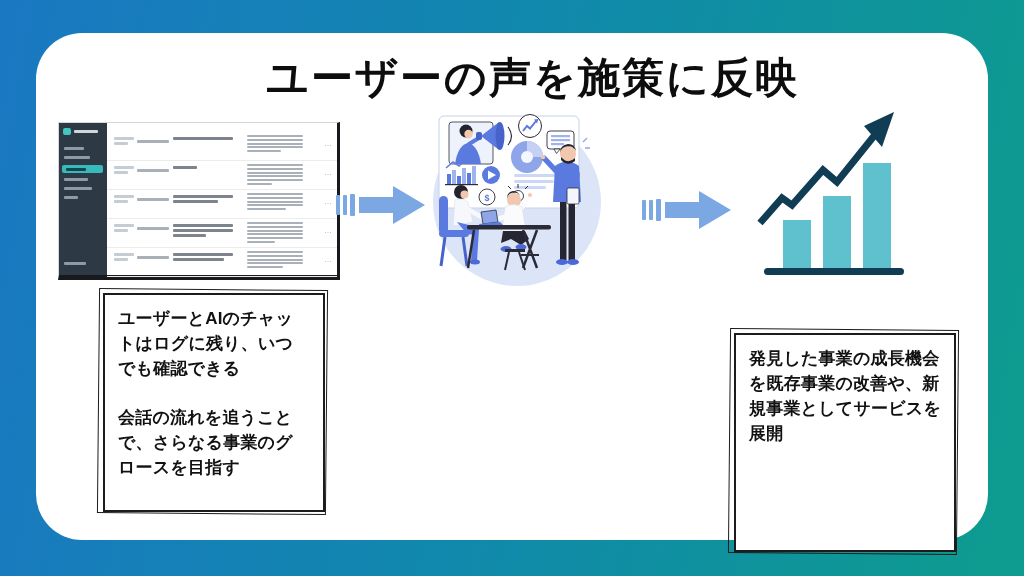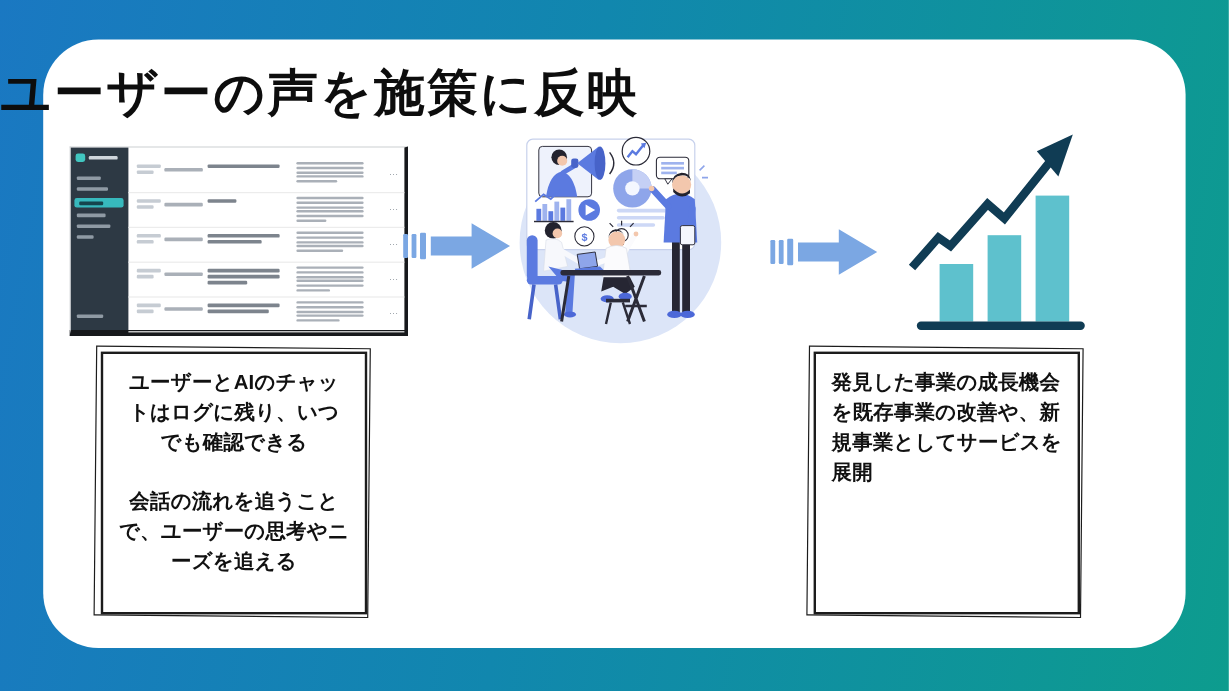--- a/index.html
+++ b/index.html
@@ -5,22 +5,22 @@
   * { margin:0; padding:0; box-sizing:border-box; }
   html,body { width:1024px; height:576px; }
   body { font-family:"Liberation Sans","DejaVu Sans",sans-serif; }
 
   .stage{ position:relative; width:1024px; height:576px; overflow:hidden;
           background:linear-gradient(100deg,#1a78c2 0%,#1187ae 45%,#0d9c8e 100%); }
 
   .card{ position:absolute; left:36px; top:33px; width:952px; height:507px;
          background:#ffffff; border-radius:46px; }
 
-  .title{ position:absolute; left:0; right:0; top:50px; 
-          font-size:42px; font-weight:900; color:#0d0d0d; letter-spacing:2px; }
+  .title{ position:absolute; left:0; right:0; top:50px; text-align:center;
+          font-size:42px; font-weight:900; color:#0d0d0d; letter-spacing:2px;padding-left:41px; }
 
   
   .ss{ position:absolute; left:58px; top:122px; width:282px; height:158px;
        background:#fff; border-top:1px solid #d4d7da; border-left:1px solid #d4d7da;
        border-right:3px solid #17191c; border-bottom:5px solid #17191c; }
   .ss-side{ position:absolute; left:0; top:0; bottom:0; width:48px; background:#2d3944; }
   .ss-logo{ position:absolute; left:4px; top:5px; display:flex; align-items:center; gap:3px; }
   .ss-logo .dot{ width:8px; height:7px; border-radius:2px; background:#41c6c0; }
   .ss-logo .bar{ width:24px; height:3px; border-radius:1px; background:#cfd6dc; }
   .ss-nav{ position:absolute; left:5px; top:24px; right:4px; }
@@ -50,21 +50,21 @@
 
   
   .illu{ position:absolute; left:417px; top:104px; width:200px; height:184px; }
   .growth{ position:absolute; left:742px; top:110px; width:190px; height:172px; }
 
   
   .note{ position:absolute; top:293px; width:222px; height:219px;
          border:2px solid #1c1c1c; background:#fff; padding:11px 13px; }
   .note::before{ content:""; position:absolute; inset:-6px -4px -4px -7px;
                  border:1.5px solid #1c1c1c; transform:rotate(0.55deg); pointer-events:none; }
-  .note.n1{ left:84px;text-align:center; } .note.n2{ left:405px; } .note.n3{ left:678px; }
+  .note.n1{ left:103px; } .note.n2{ left:405px; } .note.n3{ left:734px;margin-top:40px; }
   .note p{ font-size:17px; font-weight:700; line-height:25px; color:#111;
            letter-spacing:0.2px; }
   .note p + p{ margin-top:24px; }
 </style>
 </head>
 <body>
 
 <div class="stage">
   <div class="card"></div>
 
@@ -352,18 +352,18 @@
     </g>
     <rect x="22" y="158" width="140" height="7" rx="3.5" fill="#103c54"></rect>
     <g>
       <polyline points="18,113 40,88 50,95 81,60 95,72 132,26" fill="none" stroke="#103c54" stroke-width="7" stroke-linejoin="miter"></polyline>
       <polygon points="122,16 152,2 140,37" fill="#103c54"></polygon>
     </g>
   </svg>
 
   <div class="note n1">
     <p>ユーザーとAIのチャットはログに残り、いつでも確認できる</p>
-    <p>会話の流れを追うことで、ユーザーの思考やニーズを追える</p>
+    <p>会話の流れを追うことで、さらなる事業のグロースを目指す</p>
   </div>
   <div class="note n3">
     <p>発見した事業の成長機会を既存事業の改善や、新規事業としてサービスを展開</p>
   </div>
 </div>
 
 </body></html>

